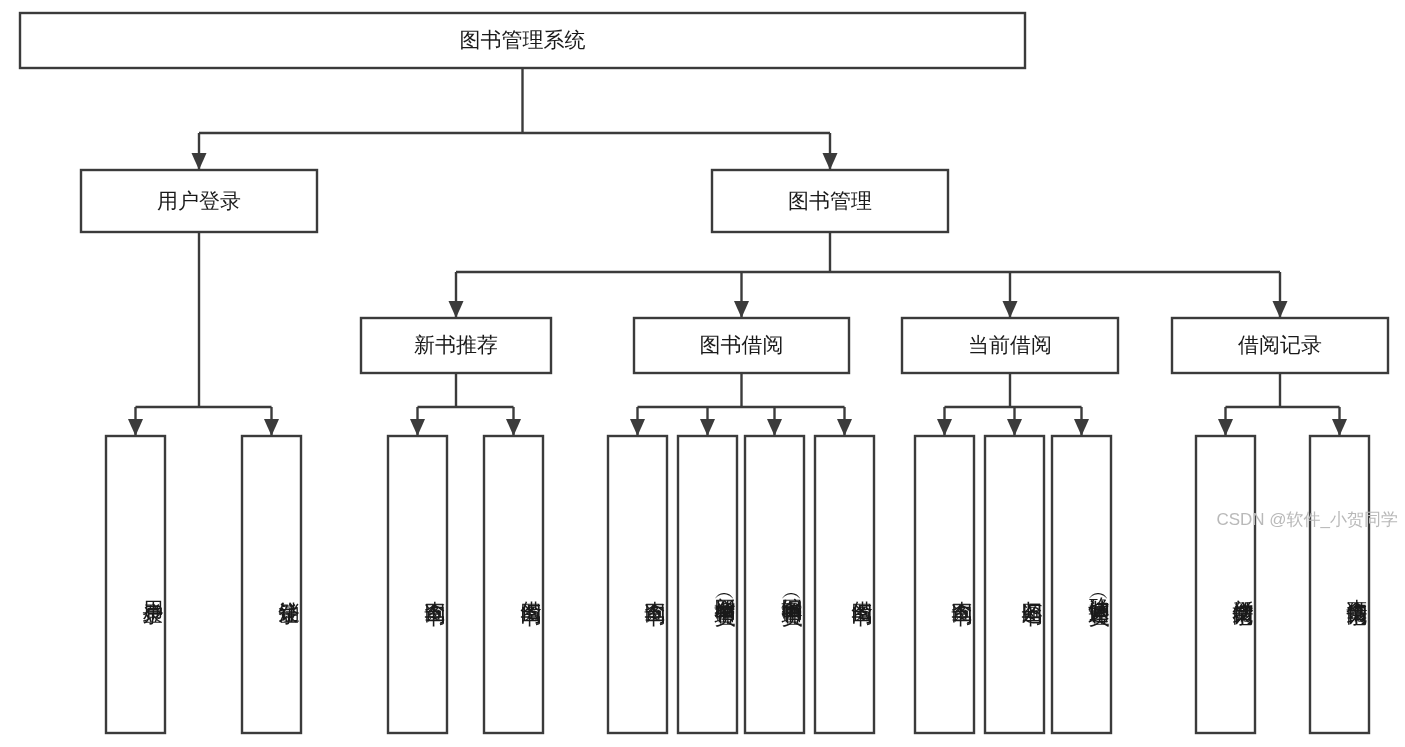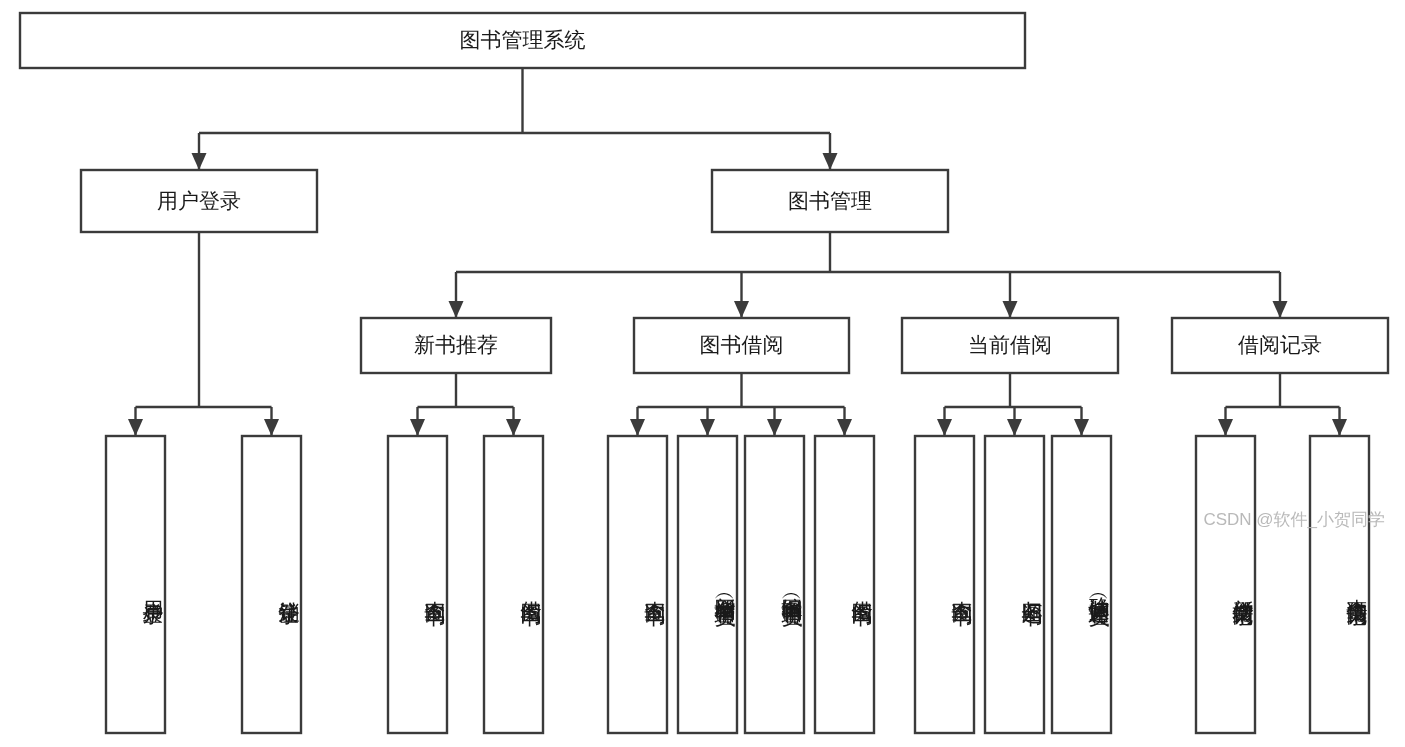--- a/index.html
+++ b/index.html
@@ -59,21 +59,21 @@
     color: #1a1a1a;
     letter-spacing: 1.5px;
     white-space: nowrap;
     display: flex;
     align-items: flex-start;
     justify-content: center;
     pointer-events: none;
   }
   .watermark {
     position: absolute;
-    right: 20px;
+    right: 7px;
     bottom: 4px;
     font-family: "Liberation Sans", "DejaVu Sans", sans-serif;
     font-size: 17px;
     color: #b9b9b9;
     white-space: nowrap;
   }
 </style>
 </head>
 <body>
 

